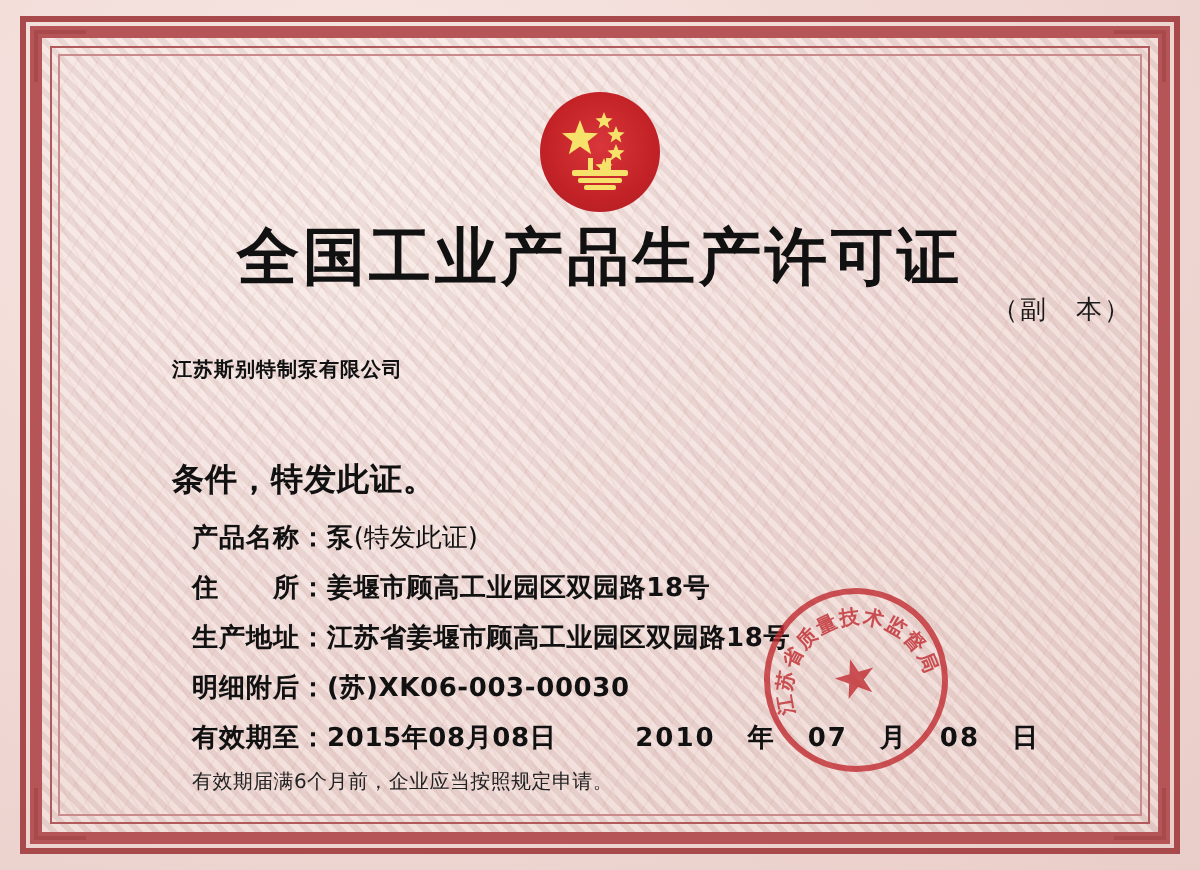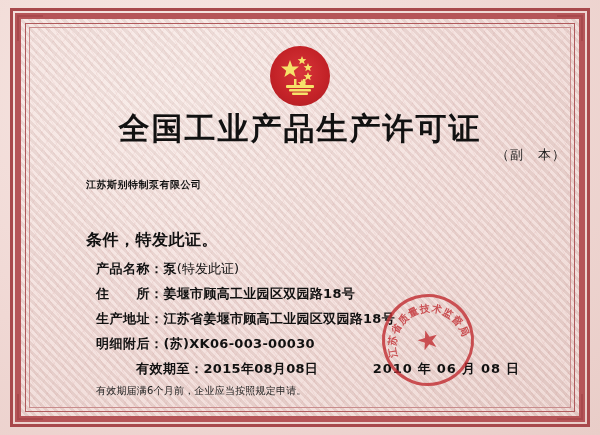--- a/index.html
+++ b/index.html
@@ -182,28 +182,28 @@
   .daterow {
     position: absolute;
     top: 328px;
     left: 62px;
     right: 36px;
     height: 22px;
     font-size: 13px;
     font-weight: bold;
     color: #111;
   }
-  .daterow .left { position: absolute; left: 0; top: 0; margin-left: 40px; }
+  .daterow .left { position: absolute; left: 0; top: 0; }
   .daterow .right {
     position: absolute;
     right: 10px;
     top: 0;
     letter-spacing: 1px;
   }
-  .daterow .right .num { margin: 0 5px; }
+  .daterow .right .num { margin: 0 16px; }
 
   .footnote {
     position: absolute;
     top: 352px;
     left: 62px;
     font-size: 10px;
     color: #222;
     letter-spacing: 0.2px;
   }
 
@@ -316,21 +316,21 @@
       </div>
 
       <div class="field-row">
         <span class="field-label">明细附后：</span><span class="field-value">(苏)XK06-003-00030</span>
       </div>
 
     </div>
 
     <div class="daterow">
       <span class="left"><span class="field-label">有效期至：</span><span class="field-value">2015年08月08日</span></span>
-      <span class="right"><span class="num">2010</span><span>年</span><span class="num">06</span><span>月</span><span class="num">08</span><span>日</span></span>
+      <span class="right"><span class="num">2010</span><span>年</span><span class="num">07</span><span>月</span><span class="num">08</span><span>日</span></span>
     </div>
 
     <div class="footnote">有效期届满6个月前，企业应当按照规定申请。</div>
 
     <div class="seal">
       <div class="ring"></div>
       <svg class="arc-text" viewBox="0 0 92 92">
         <defs>
           <path id="arcpath" d="M 12,52 A 34,34 0 1 1 80,52"></path>
         </defs>

